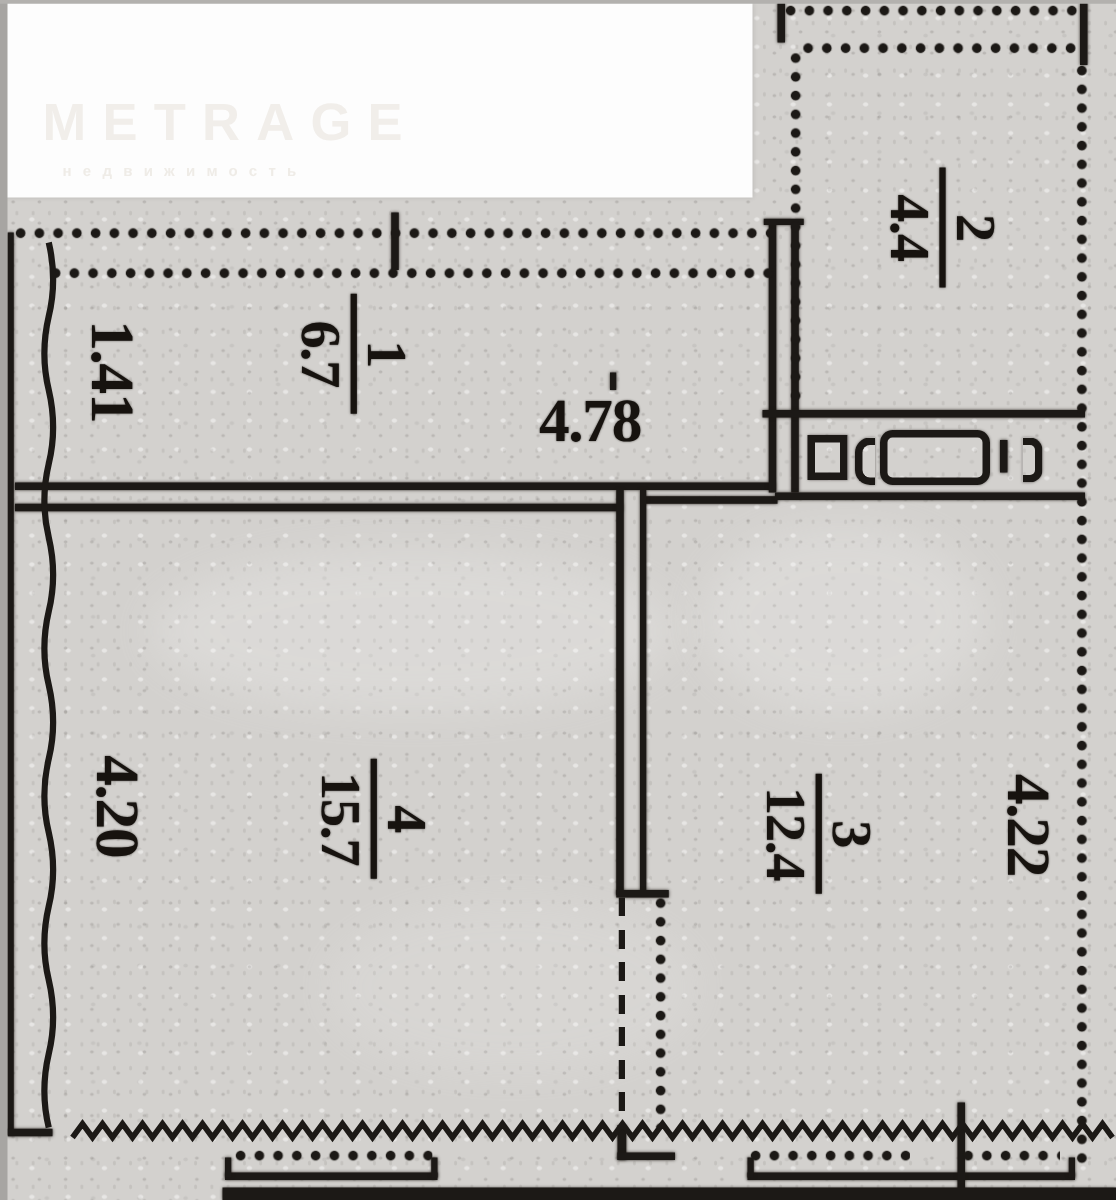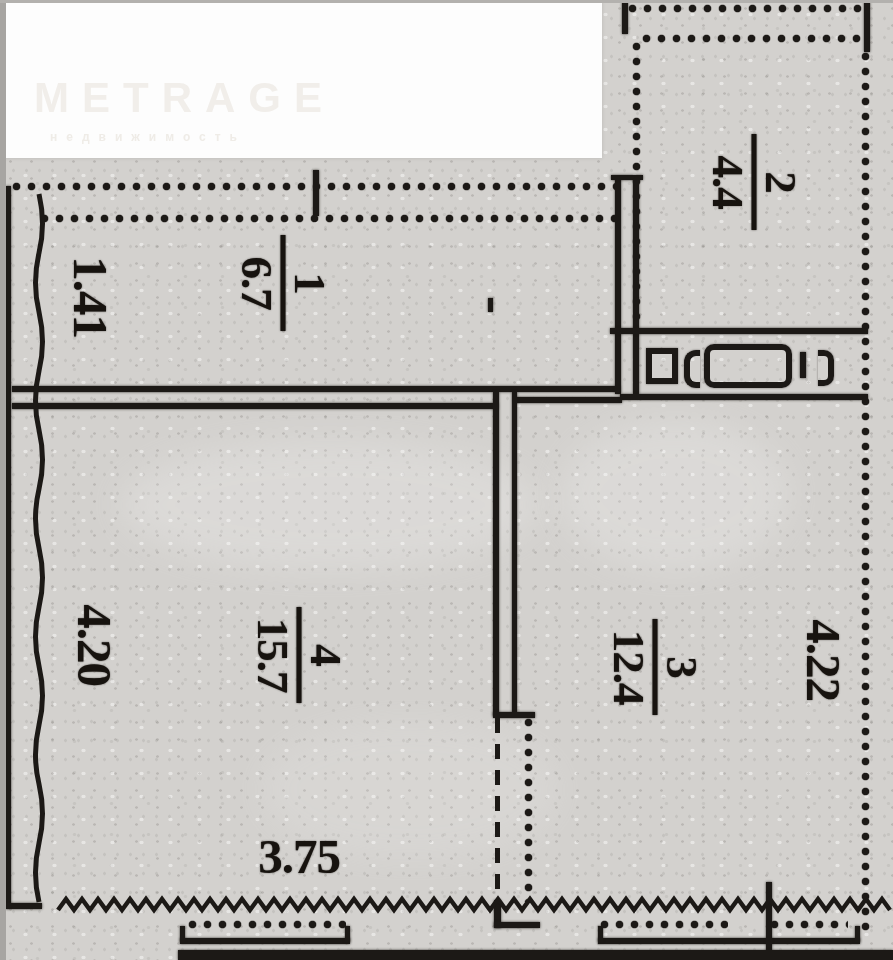--- a/index.html
+++ b/index.html
@@ -136,17 +136,17 @@
     <span class="fr-d">12.4</span>
   </div>
 
   <div class="frac rot" style="left:299px;top:655px;">
     <span class="fr-n">4</span>
     <span class="fr-bar"></span>
     <span class="fr-d">15.7</span>
   </div>
 
   <div class="lbl dim rot" style="left:90px;top:297px;">1.41</div>
+  <div class="lbl dim" style="left:472px;top:336px;">4.78</div>
   <div class="lbl dim rot" style="left:94px;top:645px;">4.20</div>
   <div class="lbl dim rot" style="left:823px;top:660px;">4.22</div>
-  <div class="lbl dim" style="left:299px;top:856px;">3.75</div>
 
 </div>
 
 </body></html>

